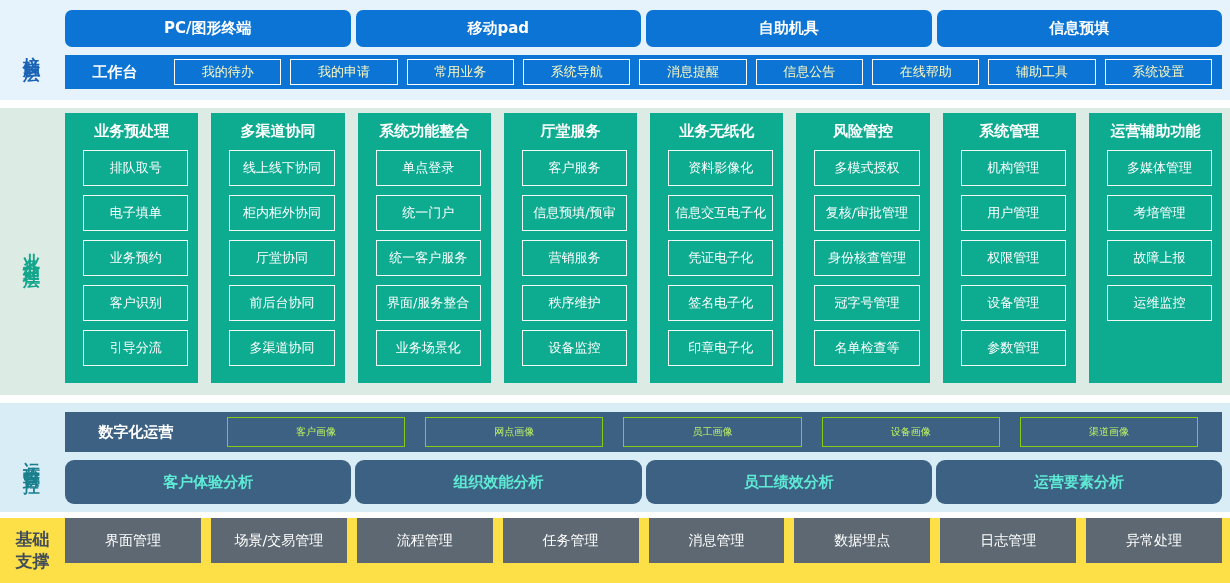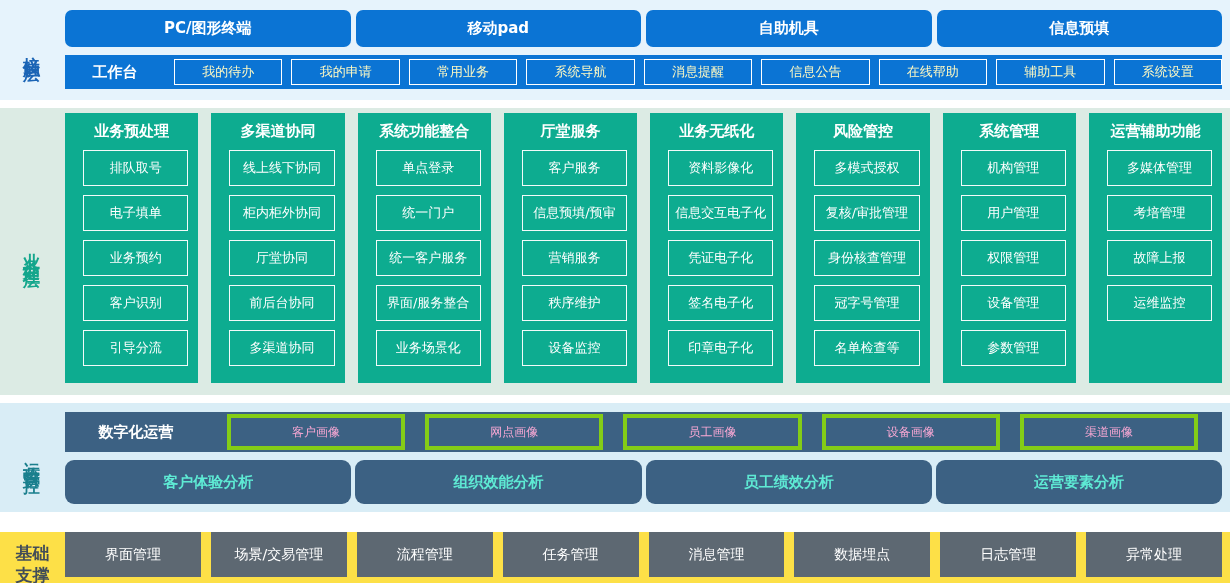--- a/index.html
+++ b/index.html
@@ -22,21 +22,21 @@
   .s1 { height:100px; margin-bottom:8px; background:#e6f3fc; }
   .s1 .v-label { color:#1b64b5; }
   .terminals { display:flex; gap:5px; padding-top:10px; }
   .terminal {
     flex:1; height:37px; background:#0b74d4; border-radius:7px;
     color:#fff; font-weight:bold; font-size:15px;
     display:flex; align-items:center; justify-content:center;
   }
   .workbench {
     margin-top:8px; height:34px; background:#0b74d4;
-    display:flex; align-items:center; 
+    display:flex; align-items:center; padding-right:10px;
   }
   .wb-label {
     width:100px; flex-shrink:0; text-align:center;
     color:#fff; font-weight:bold; font-size:15px;
   }
   .wb-item {
     flex:1; height:24px; margin-left:9px;
     border:1px solid #fff; color:#fef9c3; font-size:13px;
     display:flex; align-items:center; justify-content:center; white-space:nowrap;
   }
@@ -51,33 +51,33 @@
     color:#fff; font-weight:bold; font-size:15px; white-space:nowrap;
   }
   .col-item {
     height:34px; margin-bottom:9px; padding:0 2px;
     border:1px solid rgba(255,255,255,.95);
     color:#fff; font-size:13px; line-height:1.15; text-align:center;
     display:flex; align-items:center; justify-content:center;margin-left:8px;
   }
 
   
-  .s3 { height:109px; margin-bottom:20px; background:#d9edf6; }
+  .s3 { height:109px; margin-bottom:6px; background:#d9edf6; }
   .s3 .v-label { color:#1a7f8d; }
   .ops-bar {
     margin-top:9px; height:40px; background:#3c6183;
     display:flex; align-items:center; padding-right:24px;
   }
   .ops-label {
     width:142px; flex-shrink:0; text-align:center;
     color:#fff; font-weight:bold; font-size:15px;
   }
   .ops-item {
     flex:1; height:28px; margin-left:20px;
-    border:4px solid #84cc16; color:#f9a8d4; font-size:12px;
+    border:1px solid #84cc16; color:#bef264; font-size:10px;
     display:flex; align-items:center; justify-content:center; white-space:nowrap;
   }
   .analysis-row { margin-top:8px; display:flex; gap:4px; }
   .analysis-btn {
     flex:1; height:44px; background:#3c6183; border-radius:9px;
     color:#5eead4; font-weight:bold; font-size:15px;
     display:flex; align-items:center; justify-content:center;
   }
 
   

